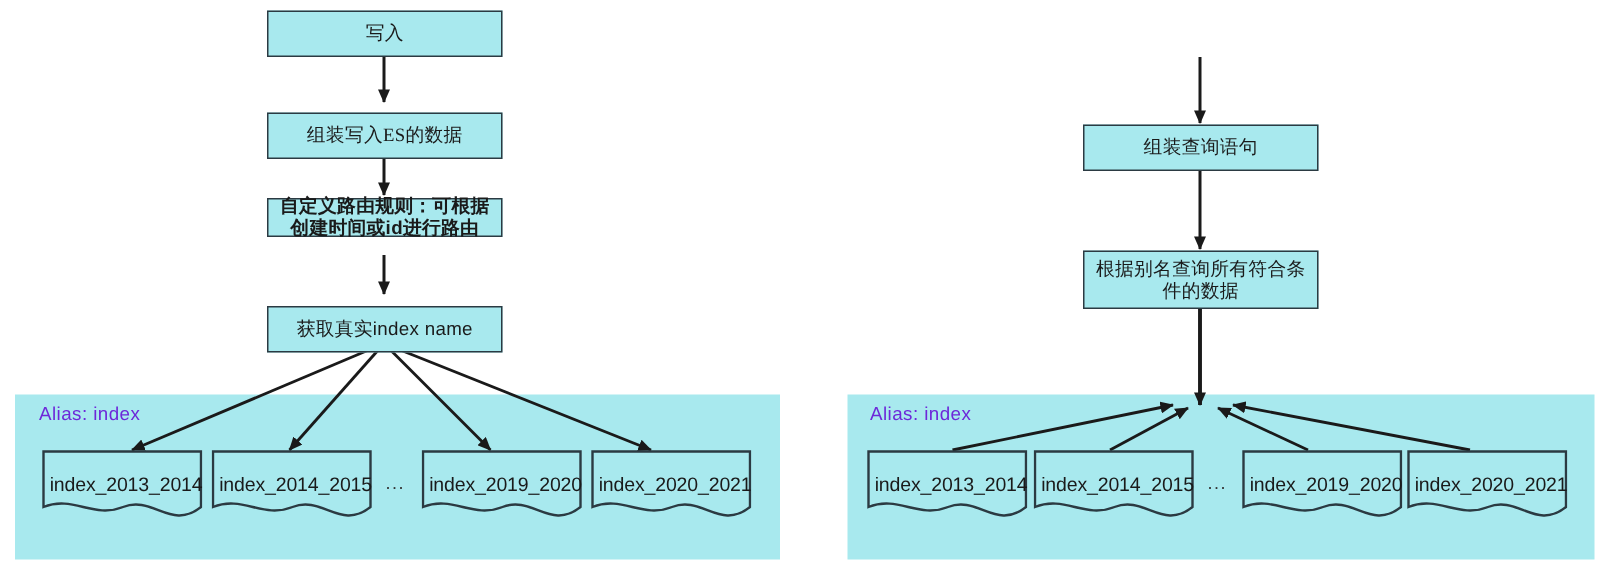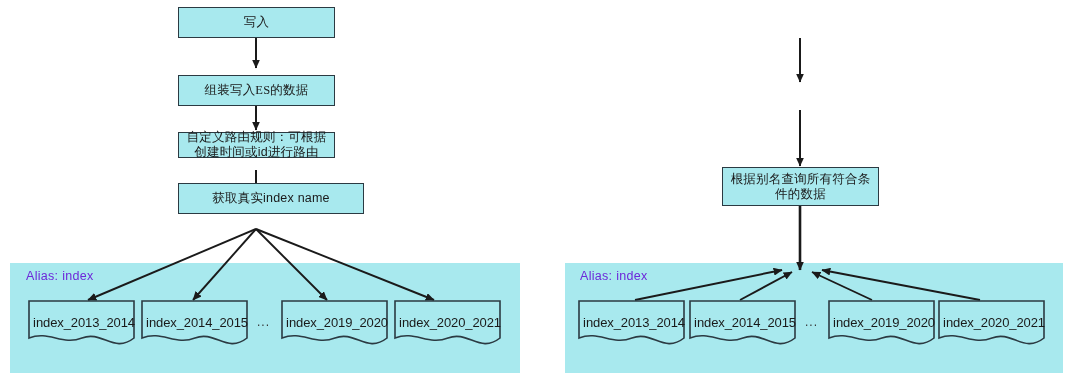--- a/index.html
+++ b/index.html
@@ -133,30 +133,33 @@
   </svg>
 
   <div class="proc-box" style="left:178px; top:7px; width:157px; height:31px;">
     <span>写入</span>
   </div>
 
   <div class="proc-box" style="left:178px; top:75px; width:157px; height:31px;font-family:Liberation Serif, serif;">
     <span>组装写入ES的数据</span>
   </div>
 
-  <div class="proc-box" style="left:178px; top:132px; width:157px; height:26px;">
+  <div class="proc-box" style="left:178px; top:132px; width:157px; height:26px;font-weight:bold;">
     <span>自定义路由规则：可根据
 创建时间或id进行路由</span>
   </div>
 
-  <div class="proc-box" style="left:178px; top:183px; width:186px; height:31px;">
+  <div class="proc-box" style="left:178px; top:204px; width:157px; height:31px;">
     <span>获取真实index name</span>
   </div>
 
 
+  <div class="proc-box" style="left:722px; top:83px; width:157px; height:31px;">
+    <span>组装查询语句</span>
+  </div>
 
   <div class="proc-box" style="left:722px; top:167px; width:157px; height:39px;text-align:center;">
     <span>根据别名查询所有符合条
 件的数据</span>
   </div>
 
   <div class="doc-shape" style="left:28px; top:300px; width:107px; height:48px;">
     <svg width="107" height="48" viewBox="0 0 107 48" xmlns="http://www.w3.org/2000/svg">
       <path d="M1,1 L106,1 L106,38 C86,54 74,30 54,38 C34,46 21,30 1,38 Z" fill="#A8E9EE" stroke="#2b3a42" stroke-width="1.6"></path>
     </svg>

